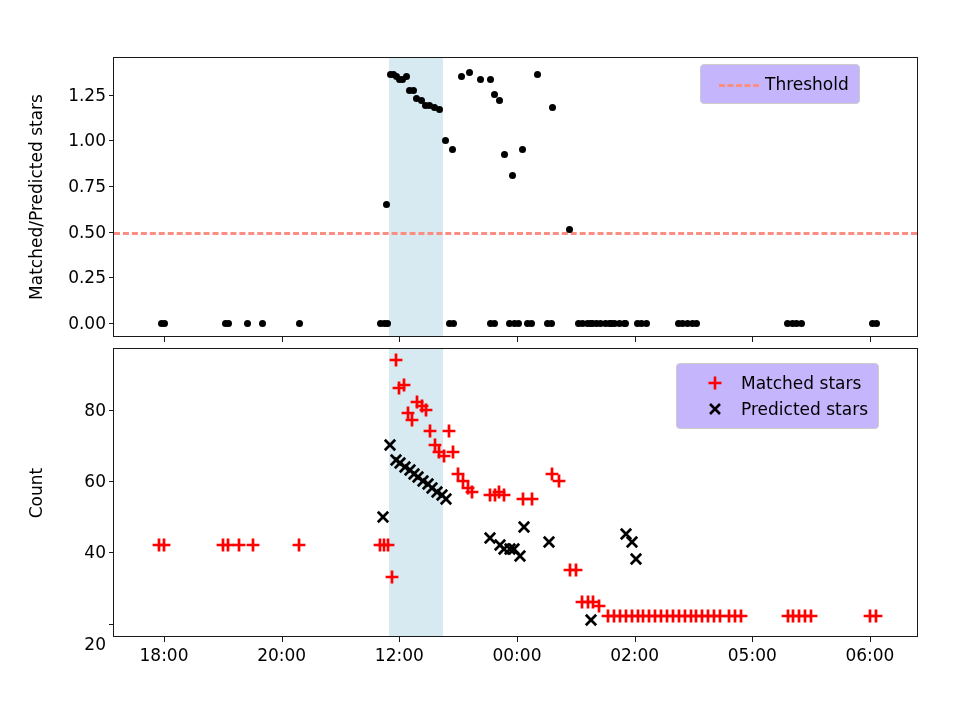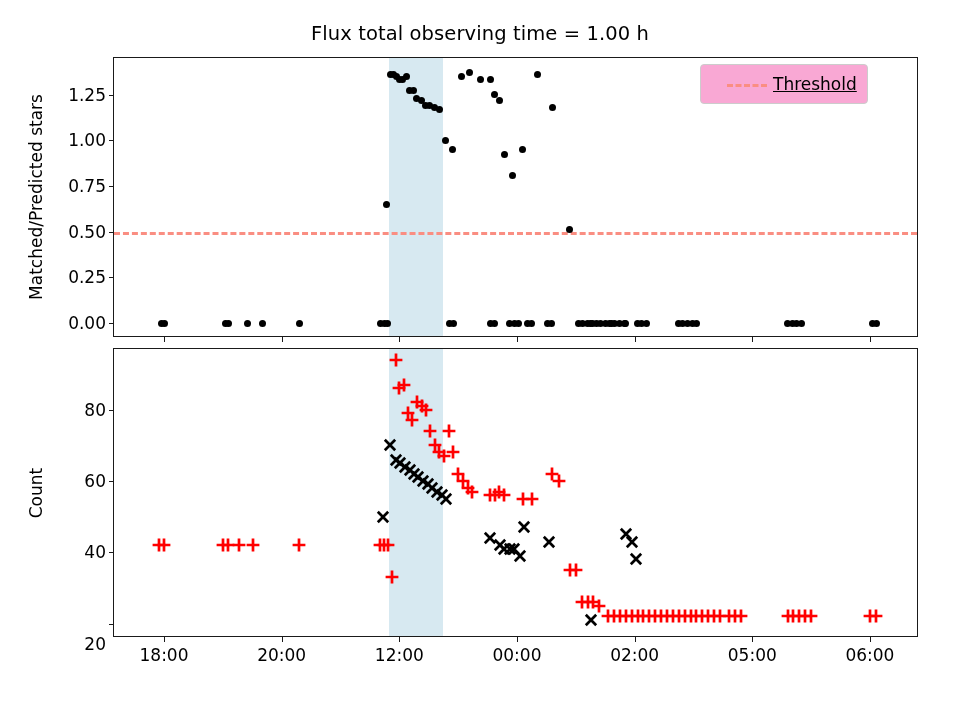--- a/index.html
+++ b/index.html
@@ -137,23 +137,22 @@
     text-align: center;
     font-size: 17px;
     color: #000000;
   }
   
   .legend {
     position: absolute;
     box-sizing: border-box;
     border: 1px solid #cccccc;
     border-radius: 4px;
-    background: #f9a8d4;
-    padding: 6px 10px 6px 24px;
-    text-decoration: underline;
+    background: #c4b5fd;
+    padding: 6px 10px 6px 16px;
   }
   .legend-row {
     display: flex;
     align-items: center;
     height: 26px;
   }
   .legend-key {
     width: 44px;
     height: 22px;
     position: relative;
@@ -188,21 +187,20 @@
     left: 22px;
     top: 50%;
   }
   .key-mk svg { position: absolute; left: -8px; top: -8px; overflow: visible; }
 </style>
 </head>
 <body>
 
 <div id="figure">
 
-  <div class="fig-title">Flux total observing time = 1.00 h</div>
 
   <div class="axes" id="axes-top" style="overflow: visible;">
     <div class="plot-area" id="top-plot" style="overflow: hidden;">
         <div class="span-band" style="left: 34.2857%; width: 6.73993%; background: rgb(215, 233, 241);"></div>
         <div class="threshold-line" style="top: 62.5%; border-top-color: rgb(250, 142, 130);"></div>
         <div class="pt-dot" style="left: 33.9194%; top: 52.6316%;"></div>
         <div class="pt-dot" style="left: 34.4322%; top: 5.92105%;"></div>
         <div class="pt-dot" style="left: 34.7985%; top: 5.92105%;"></div>
         <div class="pt-dot" style="left: 35.1648%; top: 6.57895%;"></div>
         <div class="pt-dot" style="left: 35.5311%; top: 7.89474%;"></div>
@@ -828,16 +826,38 @@
 
   <div class="legend" id="legend-top" style="left: 700px; top: 64px;">
     <div class="legend-row">
       <span class="legend-key">
           <span class="key-dash"></span>
         </span>
       <span class="legend-label">Threshold</span>
     </div>
   </div>
 
+  <div class="legend" id="legend-bottom" style="left: 676px; top: 363px;">
+    <div class="legend-row">
+      <span class="legend-key">
+        <span class="key-mk">
+            <svg width="16" height="16" viewBox="0 0 16 16">
+              <path d="M8 1.5 L8 14.5 M1.5 8 L14.5 8" stroke="#ff0000" stroke-width="2.6" stroke-linecap="butt"></path>
+            </svg>
+          </span>
+      </span>
+      <span class="legend-label">Matched stars</span>
+    </div>
+    <div class="legend-row">
+      <span class="legend-key">
+        <span class="key-mk">
+            <svg width="16" height="16" viewBox="0 0 16 16">
+              <path d="M3 3 L13 13 M13 3 L3 13" stroke="#000000" stroke-width="2.6" stroke-linecap="butt"></path>
+            </svg>
+          </span>
+      </span>
+      <span class="legend-label">Predicted stars</span>
+    </div>
+  </div>
 
 <div class="ylabel" style="left: 26px; top: 197px; transform: rotate(-90deg) translateX(-50%);">Matched/Predicted stars</div>
     <div class="ylabel" style="left: 26px; top: 492.5px; transform: rotate(-90deg) translateX(-50%);">Count</div>
   </div>
 
 </body></html>

